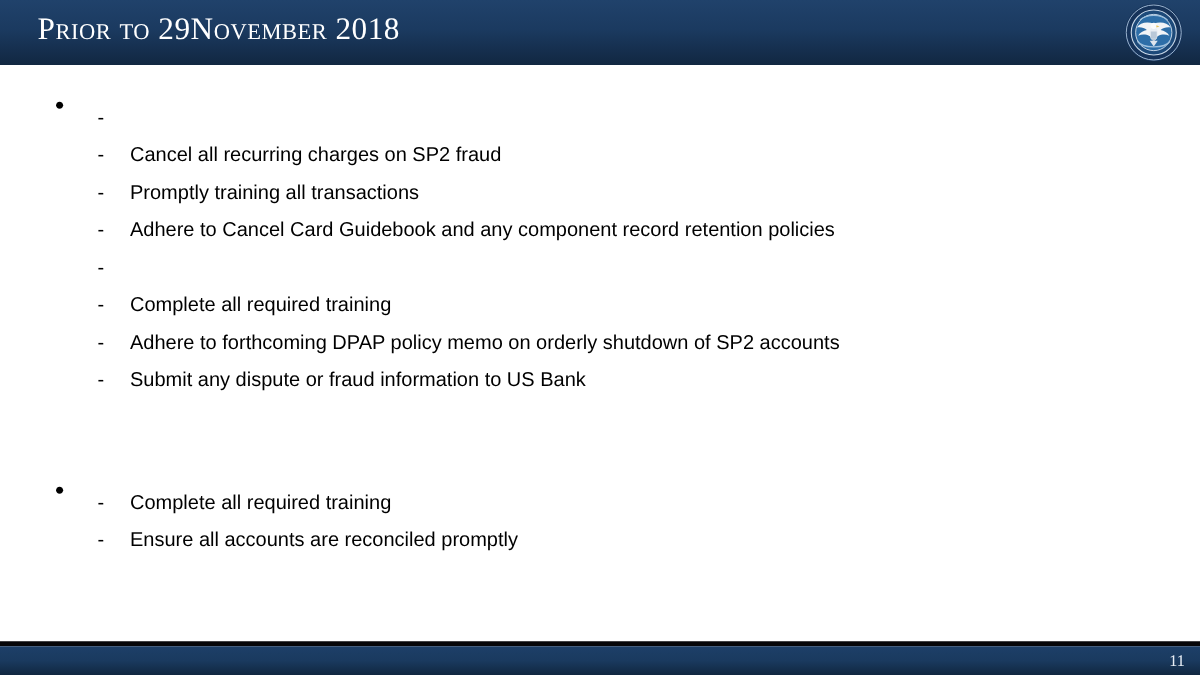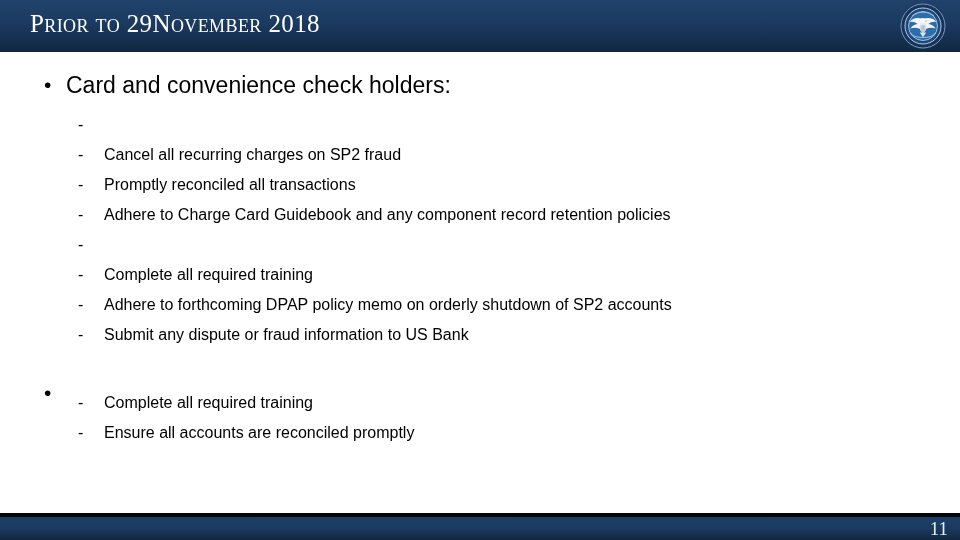--- a/index.html
+++ b/index.html
@@ -131,21 +131,21 @@
     top: 517px;
     width: 960px;
     height: 23px;
     background: linear-gradient(to bottom, #1d3f68 0%, #1a3a5f 50%, #102740 100%);
   }
   .page-number {
     position: absolute;
     right: 12px;
     top: 4px;
     color: #e8eef5;
-    font-size: 19px;
+    font-size: 13px;
     line-height: 15px;
     font-family: "Liberation Serif", serif;
   }
 </style>
 </head>
 <body>
 
 <div class="slide">
 
   <div class="header-band">
@@ -176,37 +176,36 @@
       <path d="M13 31 C17 37 35 37 39 31" fill="none" stroke="#9fc0dd" stroke-width="1.1"></path>
       <path d="M15 14 C20 9 32 9 37 14" fill="none" stroke="#9fc0dd" stroke-width="0.9"></path>
     </svg>
   </div>
 
   <div class="body-area">
 
     <div class="group group-1">
       <div class="main-bullet">
         <span class="dot">•</span>
-        <span>Card and convenience check holders:</span>
       </div>
       <ul class="sub-list">
         <li class="sub-item">
           <span class="dash">-</span>
         </li>
         <li class="sub-item">
           <span class="dash">-</span>
           <span>Cancel all recurring charges on SP2 fraud</span>
         </li>
         <li class="sub-item">
           <span class="dash">-</span>
-          <span>Promptly reconciled all transactions</span>
-        </li>
-        <li class="sub-item">
-          <span class="dash">-</span>
-          <span>Adhere to Charge Card Guidebook and any component record retention policies</span>
+          <span>Promptly training all transactions</span>
+        </li>
+        <li class="sub-item">
+          <span class="dash">-</span>
+          <span>Adhere to Cancel Card Guidebook and any component record retention policies</span>
         </li>
         <li class="sub-item">
           <span class="dash">-</span>
         </li>
         <li class="sub-item">
           <span class="dash">-</span>
           <span>Complete all required training</span>
         </li>
         <li class="sub-item">
           <span class="dash">-</span>

